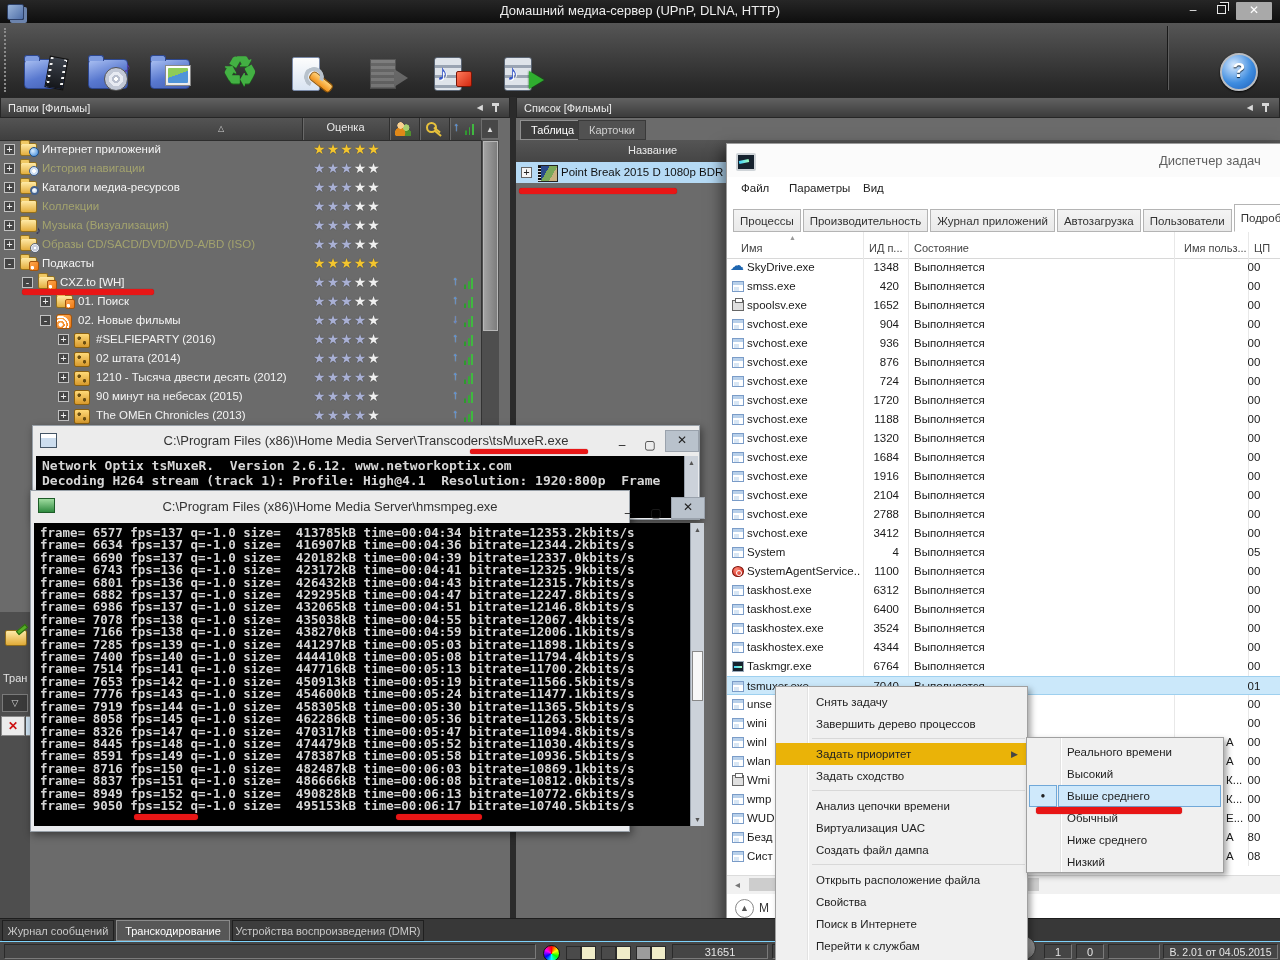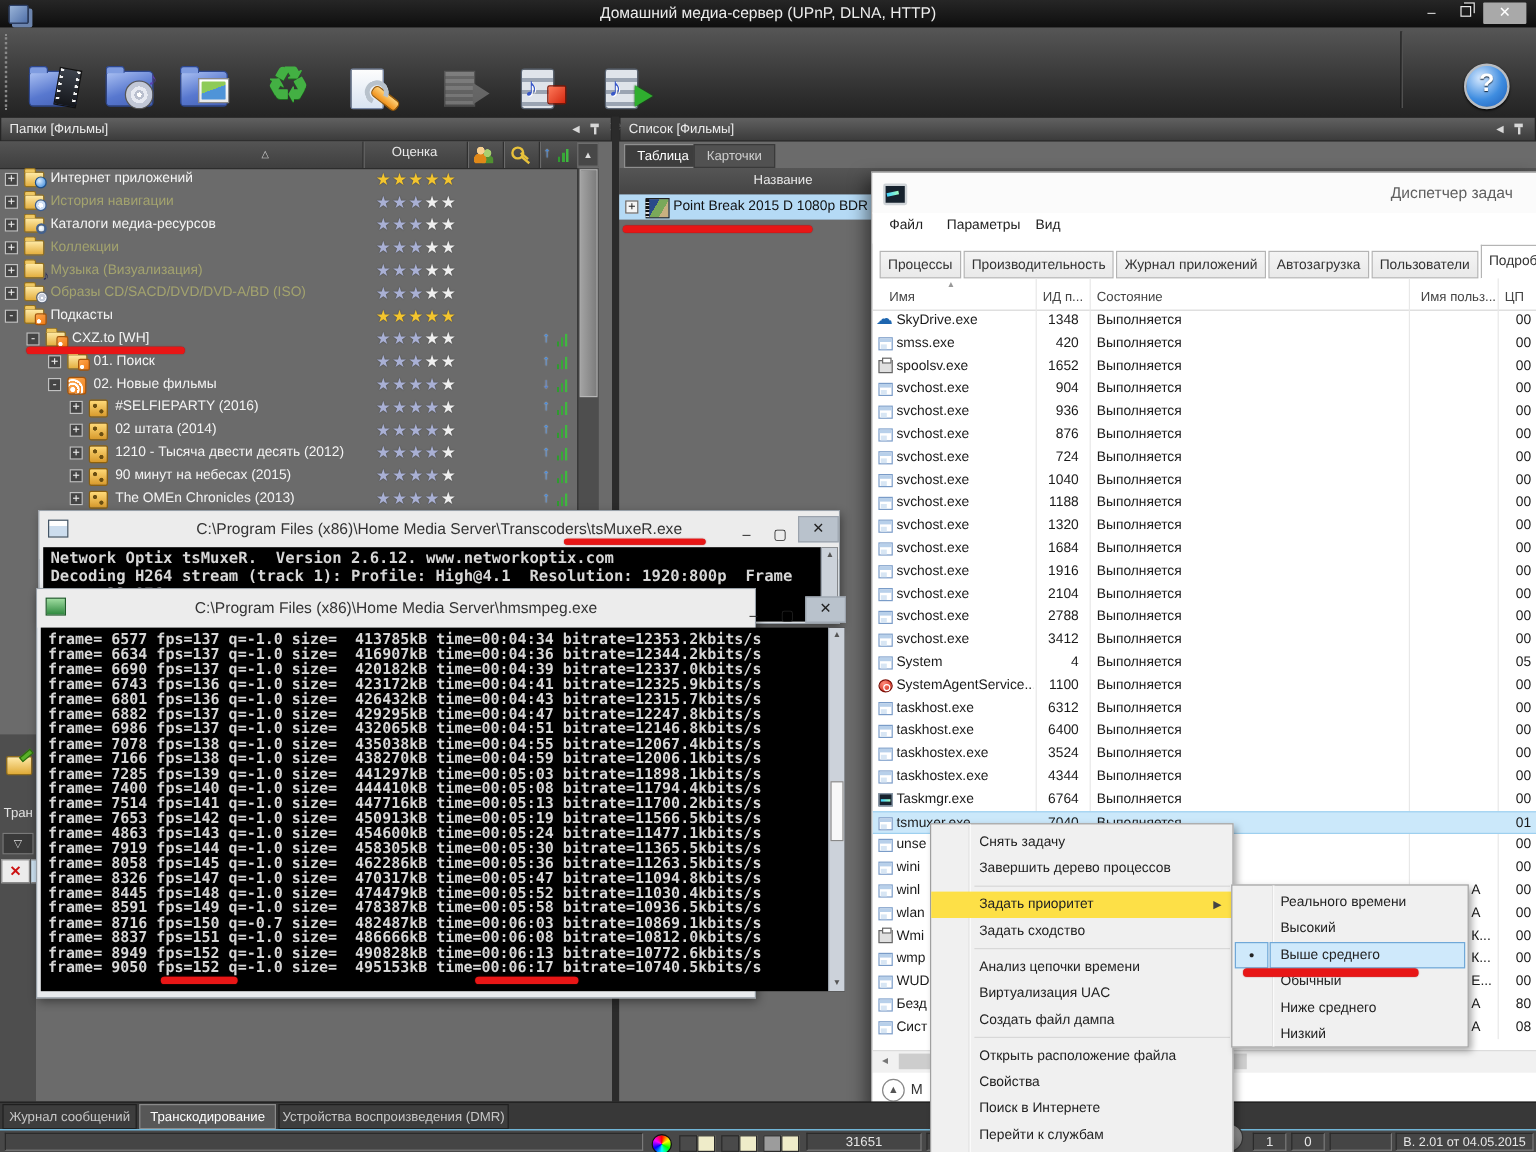--- a/index.html
+++ b/index.html
@@ -173,21 +173,21 @@
   .tm-coldiv{position:absolute;top:88px;width:1px;background:#e8e8e8;}
   #tm-sort{position:absolute;left:62px;top:90px;font-size:7px;color:#999;}
   #tm-rows{position:absolute;left:0;top:114px;width:555px;height:608px;overflow:hidden;font-size:11.5px;color:#1a1a1a;}
   .prow{position:absolute;left:0;width:555px;height:19px;line-height:19px;}
   .prow.sel{background:#cbe8fa;border-top:1px solid #9ed0ef;border-bottom:1px solid #9ed0ef;box-sizing:border-box;}
   .pcell{position:absolute;top:0;white-space:nowrap;overflow:hidden;}
   .pc-name{left:20px;width:114px;}
   .pc-pid{left:120px;width:52px;text-align:right;}
   .pc-status{left:187px;width:255px;}
   .pc-user{left:499px;width:44px;}
-  .pc-cpu{left:505px;width:44px;text-align:right;}
+  .pc-cpu{left:505px;width:44px;text-align:center;}
   .pico{position:absolute;left:5px;top:4px;width:12px;height:11px;}
   .pico.app{background:#fff;border:1px solid #7a9cc8;box-sizing:border-box;}
   .pico.app::before{content:"";position:absolute;left:0;top:0;right:0;height:3px;background:#b8d0ea;}
   .pico.app::after{content:"";position:absolute;left:1px;top:5px;width:5px;height:4px;background:#d8e6f4;}
   .pico.cloud{border:none;}
   .pico.cloud::before{content:"☁";position:absolute;left:-2px;top:-6px;font-size:14px;color:#1e66b0;}
   .pico.printer{background:#e0e0e0;border:1px solid #666;box-sizing:border-box;}
   .pico.printer::before{content:"";position:absolute;left:2px;top:-3px;width:6px;height:3px;background:#fff;border:1px solid #666;}
   .pico.agent{border-radius:50%;background:radial-gradient(circle at 35% 30%,#ff8a7a,#c81e10);border:1px solid #7c0e06;box-sizing:border-box;}
   .pico.agent::after{content:"";position:absolute;left:3px;top:3px;width:4px;height:4px;border:1px solid #fff;border-radius:50%;}
@@ -197,21 +197,21 @@
   #tm-hthumb{position:absolute;left:22px;top:2px;width:290px;height:13px;background:#cdcdcd;}
   #tm-hleft{position:absolute;left:2px;top:2px;width:17px;height:14px;color:#777;font-size:10px;text-align:center;line-height:13px;}
   #tm-fewer{position:absolute;left:0;top:750px;width:555px;height:32px;background:#fff;}
   #tm-fewer .circ{position:absolute;left:8px;top:5px;width:17px;height:17px;border:1px solid #888;border-radius:50%;color:#555;font-size:9px;text-align:center;line-height:16px;}
   #tm-fewer .txt{position:absolute;left:32px;top:7px;font-size:12px;color:#333;}
 
   
   #ctxmenu{left:775px;top:686px;width:253px;height:276px;background:#f0f0f0;border:1px solid #a0a0a0;box-shadow:3px 3px 6px rgba(0,0,0,.35);box-sizing:border-box;padding-top:4px;z-index:30;}
   #ctx-gutter{position:absolute;left:31px;top:0;bottom:0;width:1px;background:#e2e2e2;border-right:1px solid #fff;}
   .mi{position:relative;height:22px;line-height:22px;font-size:11.5px;color:#222;padding-left:40px;white-space:nowrap;}
-  .mi.hl{background:#fde047;}
+  .mi.hl{background:#eab308;}
   .mi .sub{position:absolute;right:9px;top:0;font-size:9px;color:#444;}
   .msep{height:1px;background:#d8d8d8;margin:3px 2px 4px 36px;}
   #submenu{left:1026px;top:737px;width:198px;height:136px;background:#f0f0f0;border:1px solid #a0a0a0;box-shadow:3px 3px 6px rgba(0,0,0,.35);box-sizing:border-box;padding-top:3px;z-index:31;}
   #sub-gutter{position:absolute;left:33px;top:0;bottom:0;width:1px;background:#e2e2e2;border-right:1px solid #fff;}
   .smi{position:relative;height:22px;line-height:22px;font-size:11.5px;color:#222;padding-left:40px;white-space:nowrap;}
   .smi.sel::after{content:"";position:absolute;left:31px;right:2px;top:0;bottom:0;background:#cfe9fb;border:1px solid #70a8d8;box-sizing:border-box;z-index:-1;}
   .smi.sel{z-index:0;}
   .smi .bullet{position:absolute;left:2px;top:0;width:28px;height:22px;background:#cfe9fb;border:1px solid #70a8d8;box-sizing:border-box;text-align:center;font-size:8px;line-height:20px;color:#222;}
 
   
@@ -501,27 +501,27 @@
           <div class="cline" style="font-size: 12.5px; line-height: 12.4px;">frame= 6743 fps=136 q=-1.0 size=  423172kB time=00:04:41 bitrate=12325.9kbits/s</div>
           <div class="cline" style="font-size: 12.5px; line-height: 12.4px;">frame= 6801 fps=136 q=-1.0 size=  426432kB time=00:04:43 bitrate=12315.7kbits/s</div>
           <div class="cline" style="font-size: 12.5px; line-height: 12.4px;">frame= 6882 fps=137 q=-1.0 size=  429295kB time=00:04:47 bitrate=12247.8kbits/s</div>
           <div class="cline" style="font-size: 12.5px; line-height: 12.4px;">frame= 6986 fps=137 q=-1.0 size=  432065kB time=00:04:51 bitrate=12146.8kbits/s</div>
           <div class="cline" style="font-size: 12.5px; line-height: 12.4px;">frame= 7078 fps=138 q=-1.0 size=  435038kB time=00:04:55 bitrate=12067.4kbits/s</div>
           <div class="cline" style="font-size: 12.5px; line-height: 12.4px;">frame= 7166 fps=138 q=-1.0 size=  438270kB time=00:04:59 bitrate=12006.1kbits/s</div>
           <div class="cline" style="font-size: 12.5px; line-height: 12.4px;">frame= 7285 fps=139 q=-1.0 size=  441297kB time=00:05:03 bitrate=11898.1kbits/s</div>
           <div class="cline" style="font-size: 12.5px; line-height: 12.4px;">frame= 7400 fps=140 q=-1.0 size=  444410kB time=00:05:08 bitrate=11794.4kbits/s</div>
           <div class="cline" style="font-size: 12.5px; line-height: 12.4px;">frame= 7514 fps=141 q=-1.0 size=  447716kB time=00:05:13 bitrate=11700.2kbits/s</div>
           <div class="cline" style="font-size: 12.5px; line-height: 12.4px;">frame= 7653 fps=142 q=-1.0 size=  450913kB time=00:05:19 bitrate=11566.5kbits/s</div>
-          <div class="cline" style="font-size: 12.5px; line-height: 12.4px;">frame= 4863 fps=143 q=-1.0 size=  454600kB time=00:05:24 bitrate=11477.1kbits/s</div>
+          <div class="cline" style="font-size: 12.5px; line-height: 12.4px;">frame= 7776 fps=143 q=-1.0 size=  454600kB time=00:05:24 bitrate=11477.1kbits/s</div>
           <div class="cline" style="font-size: 12.5px; line-height: 12.4px;">frame= 7919 fps=144 q=-1.0 size=  458305kB time=00:05:30 bitrate=11365.5kbits/s</div>
           <div class="cline" style="font-size: 12.5px; line-height: 12.4px;">frame= 8058 fps=145 q=-1.0 size=  462286kB time=00:05:36 bitrate=11263.5kbits/s</div>
           <div class="cline" style="font-size: 12.5px; line-height: 12.4px;">frame= 8326 fps=147 q=-1.0 size=  470317kB time=00:05:47 bitrate=11094.8kbits/s</div>
           <div class="cline" style="font-size: 12.5px; line-height: 12.4px;">frame= 8445 fps=148 q=-1.0 size=  474479kB time=00:05:52 bitrate=11030.4kbits/s</div>
           <div class="cline" style="font-size: 12.5px; line-height: 12.4px;">frame= 8591 fps=149 q=-1.0 size=  478387kB time=00:05:58 bitrate=10936.5kbits/s</div>
-          <div class="cline" style="font-size: 12.5px; line-height: 12.4px;">frame= 8716 fps=150 q=-0.7 size=  482487kB time=00:06:03 bitrate=10869.1kbits/s</div>
+          <div class="cline" style="font-size: 12.5px; line-height: 12.4px;">frame= 8716 fps=150 q=-1.0 size=  482487kB time=00:06:03 bitrate=10869.1kbits/s</div>
           <div class="cline" style="font-size: 12.5px; line-height: 12.4px;">frame= 8837 fps=151 q=-1.0 size=  486666kB time=00:06:08 bitrate=10812.0kbits/s</div>
           <div class="cline" style="font-size: 12.5px; line-height: 12.4px;">frame= 8949 fps=152 q=-1.0 size=  490828kB time=00:06:13 bitrate=10772.6kbits/s</div>
           <div class="cline" style="font-size: 12.5px; line-height: 12.4px;">frame= 9050 fps=152 q=-1.0 size=  495153kB time=00:06:17 bitrate=10740.5kbits/s</div>
         </div>
       <div class="conscroll" style="right:0;">
         <span class="a" style="top:3px;">▲</span>
         <span class="a" style="bottom:3px;">▼</span>
         <span id="hms-thumb" style="top:128px;"></span>
       </div>
     </div>
@@ -610,21 +610,21 @@
           <span class="pico app"></span>
           <span class="pcell pc-name">svchost.exe</span>
           <span class="pcell pc-pid">724</span>
           <span class="pcell pc-status">Выполняется</span>
           <span class="pcell pc-user"></span>
           <span class="pcell pc-cpu">00</span>
         </div>
         <div class="prow" style="top: 133px;">
           <span class="pico app"></span>
           <span class="pcell pc-name">svchost.exe</span>
-          <span class="pcell pc-pid">1040</span>
+          <span class="pcell pc-pid">1720</span>
           <span class="pcell pc-status">Выполняется</span>
           <span class="pcell pc-user"></span>
           <span class="pcell pc-cpu">00</span>
         </div>
         <div class="prow" style="top: 152px;">
           <span class="pico app"></span>
           <span class="pcell pc-name">svchost.exe</span>
           <span class="pcell pc-pid">1188</span>
           <span class="pcell pc-status">Выполняется</span>
           <span class="pcell pc-user"></span>

